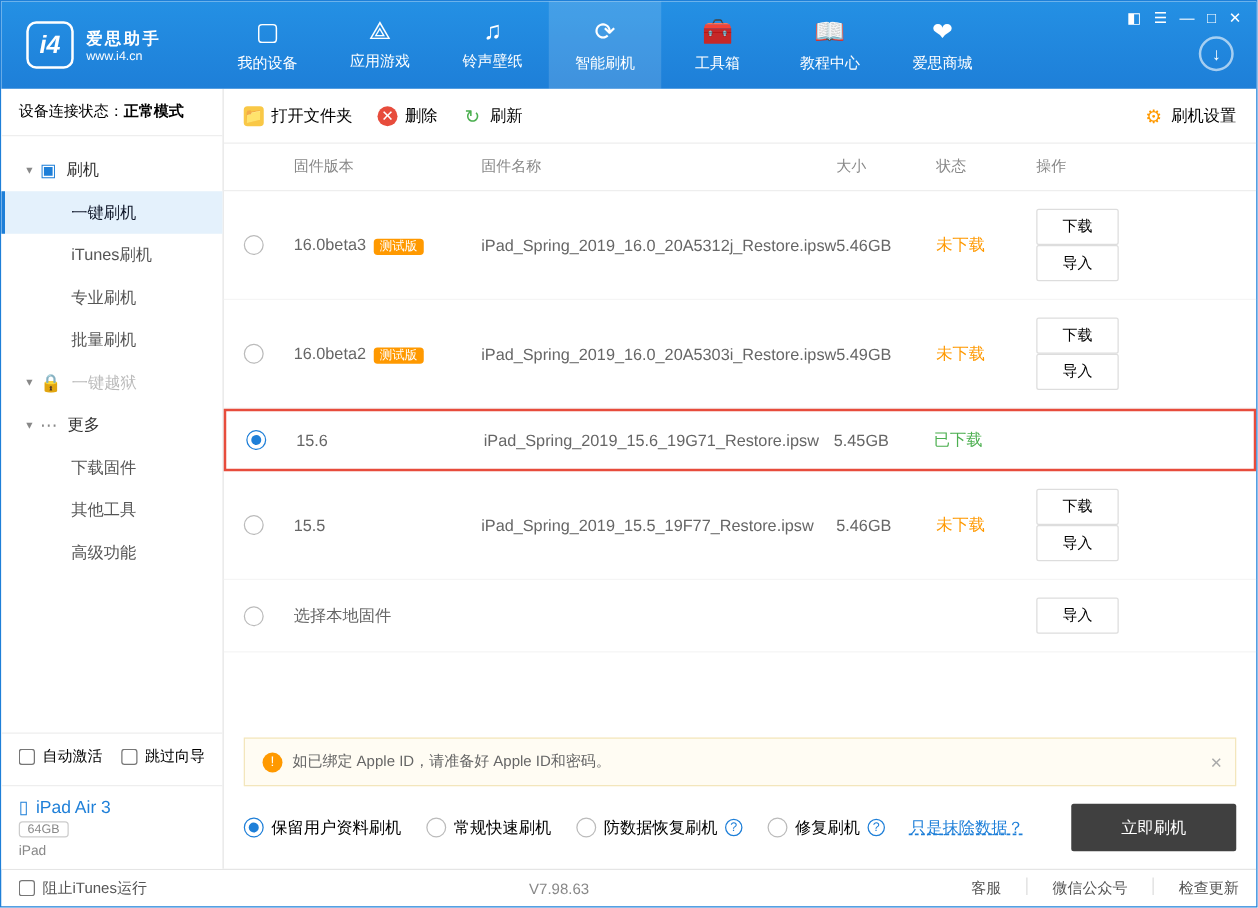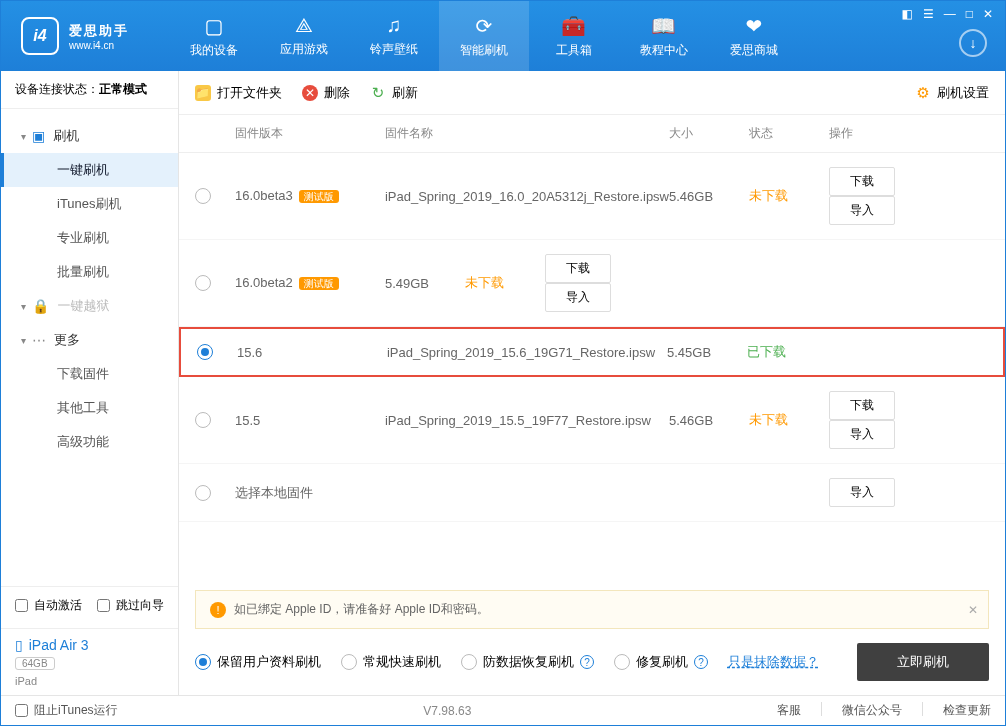--- a/index.html
+++ b/index.html
@@ -1,20 +1,20 @@
 <!DOCTYPE html>
 <html><head>
 <meta charset="utf-8">
 <style>
 * { margin: 0; padding: 0; box-sizing: border-box; font-family: "Microsoft YaHei", Arial, sans-serif; }
 body { width: 1006px; height: 726px; background: #fff; overflow: hidden; border: 1px solid #1e7fd8; }
 
 .header { height: 70px; background: linear-gradient(to bottom, #2490e4, #1e7fd8); display: flex; align-items: center; padding: 0 10px; position: relative; }
 .logo { display: flex; align-items: center; margin-right: 40px; margin-left: 10px; }
-.logo-icon { width: 38px; height: 38px; border: 2px solid #fff; border-radius: 8px; display: flex; align-items: center; justify-content: center; color: #fff; font-size: 16px; font-weight: bold; font-style: italic; }
+.logo-icon { width: 38px; height: 38px; border: 2px solid #fff; border-radius: 8px; display: flex; align-items: center; justify-content: center; color: #fff; font-size: 20px; font-weight: bold; font-style: italic; }
 .logo-text { color: #fff; margin-left: 10px; }
 .logo-text .title { font-size: 13px; font-weight: bold; letter-spacing: 2px; }
 .logo-text .sub { font-size: 10px; }
 
 .nav { display: flex; flex: 1; }
 .nav-item { width: 90px; height: 70px; display: flex; flex-direction: column; align-items: center; justify-content: center; color: #fff; cursor: pointer; }
 .nav-item.active { background: rgba(255,255,255,0.15); }
 .nav-item .icon { font-size: 20px; margin-bottom: 4px; }
 .nav-item .label { font-size: 12px; }
 .nav-right { display: flex; align-items: center; color:#fff; position:absolute; right:12px; top:6px; gap:10px; font-size:12px; }
@@ -224,20 +224,21 @@
     <div class="col-name">iPad_Spring_2019_16.0_20A5312j_Restore.ipsw</div>
     <div class="col-size">5.46GB</div>
     <div class="col-status"><span class="status-not">未下载</span></div>
     <div class="col-action"><button class="action-btn">下载</button><button class="action-btn">导入</button></div>
         </div>
         <div class="row">
     <div class="col-radio">
             <span class="radio "></span>
           </div>
     <div class="col-ver"><span>16.0beta2</span><span class="badge">测试版</span></div>
+    <div class="col-name">iPad_Spring_2019_16.0_20A5303i_Restore.ipsw</div>
     <div class="col-size">5.49GB</div>
     <div class="col-status"><span class="status-not">未下载</span></div>
     <div class="col-action"><button class="action-btn">下载</button><button class="action-btn">导入</button></div>
         </div>
         <div class="row highlighted">
     <div class="col-radio">
             <span class="radio checked"></span>
           </div>
     <div class="col-ver"><span>15.6</span></div>
     <div class="col-name">iPad_Spring_2019_15.6_19G71_Restore.ipsw</div>

